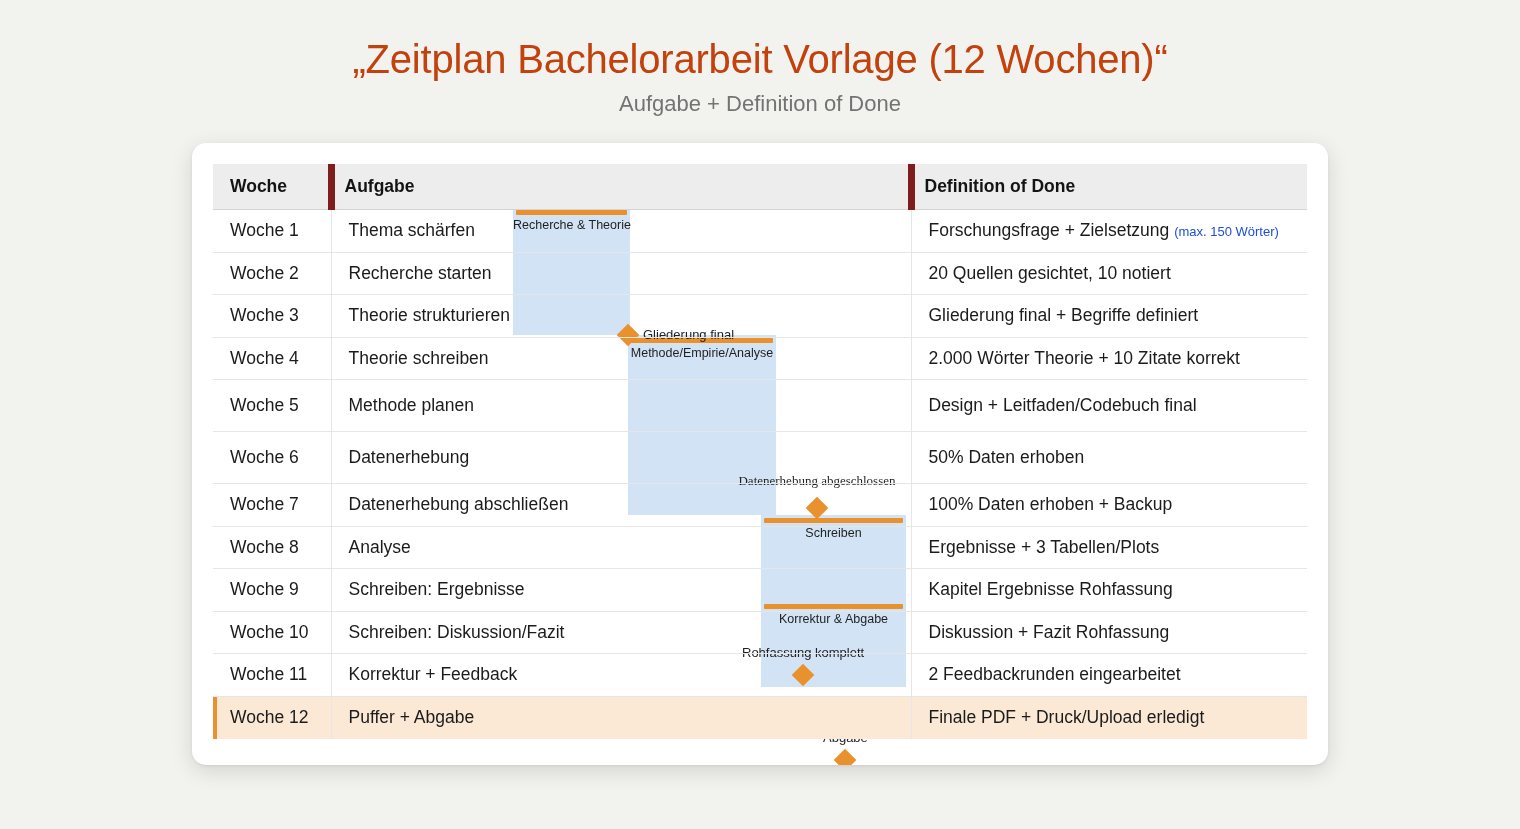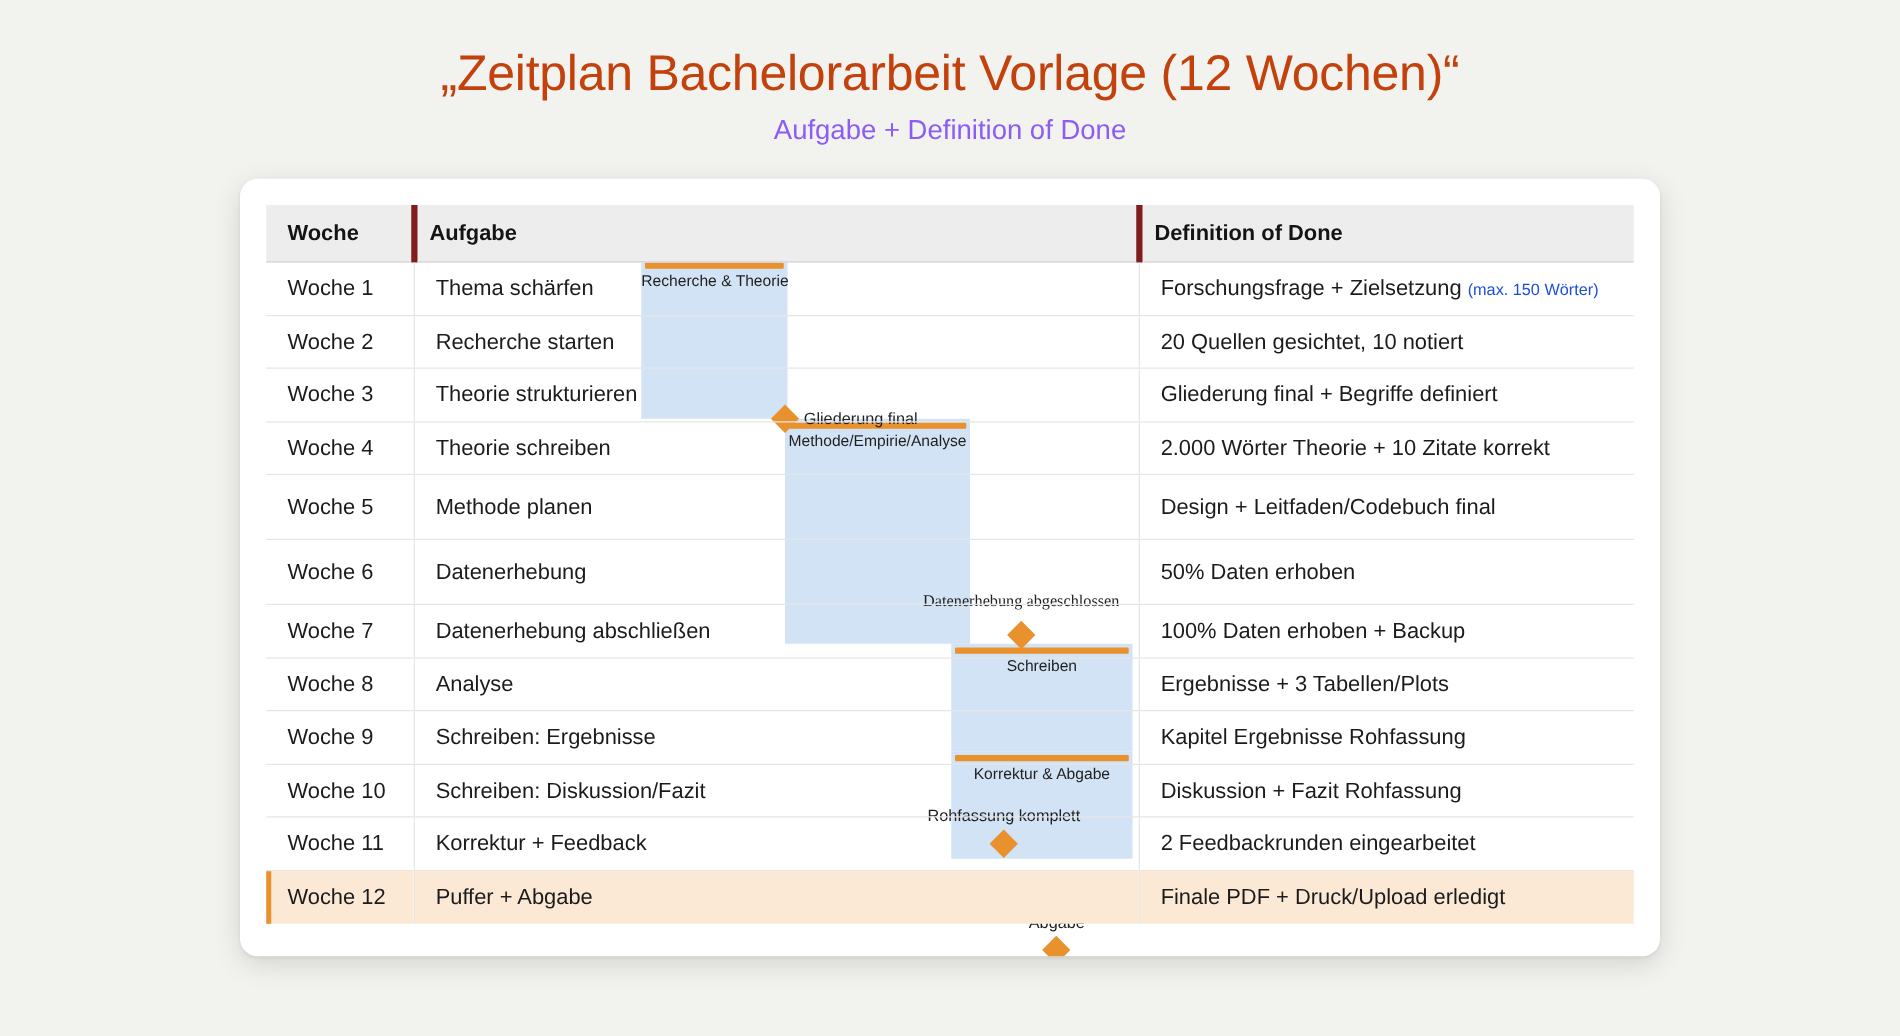--- a/index.html
+++ b/index.html
@@ -30,21 +30,21 @@
     letter-spacing: -0.2px;
     color: #c2410c;
     line-height: 1.15;
     white-space: nowrap;
   }
 
   .sub-title {
     margin-top: 9px;
     font-size: 22px;
     font-weight: 400;
-    color: #8b5cf6;
+    color: #737373;
     line-height: 1.2;
   }
 
   
   .card {
     position: absolute;
     left: 192px;
     top: 143px;
     width: 1136px;
     height: 622px;
@@ -76,21 +76,21 @@
     background: #ededed;
     font-size: 17.5px;
     font-weight: 700;
     color: #141414;
     text-align: left;
     padding: 12px 0 12px 17px;
     height: 43px;
     border-bottom: 1px solid #d4d4d4;
     white-space: nowrap;
   }
-  table.plan thead th.sep-left { border-left: 5px solid #7f1d1d; padding-left: 10px; }
+  table.plan thead th.sep-left { border-left: 7px solid #7f1d1d; padding-left: 10px; }
 
   table.plan tbody td {
     font-size: 17.5px;
     font-weight: 400;
     color: #1b1b1b;
     padding: 0 0 0 17px;
     height: 42.5px;
     border-bottom: 1px solid #e6e6e6;
     background: transparent;
     vertical-align: middle;

